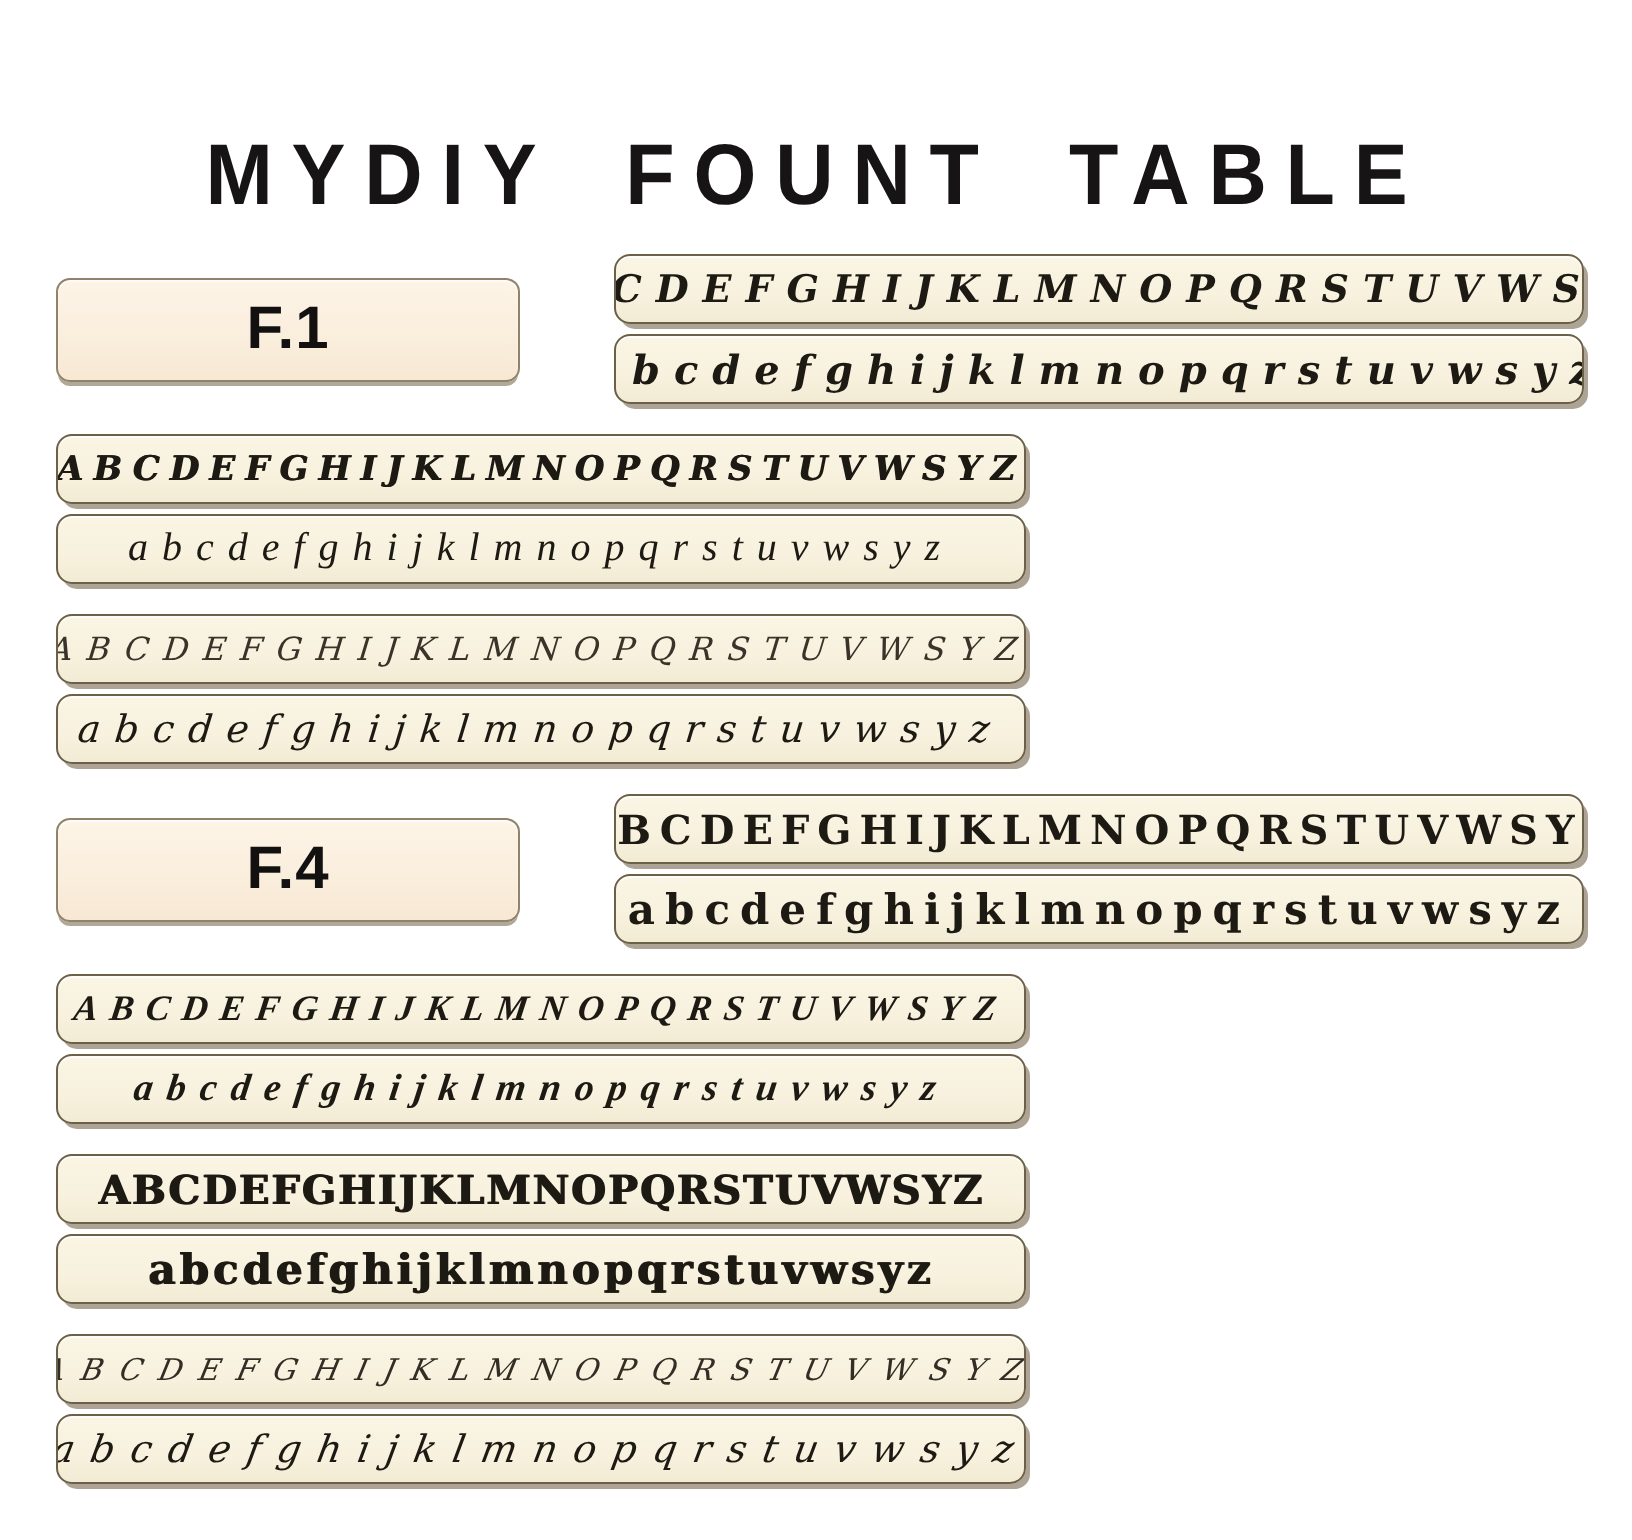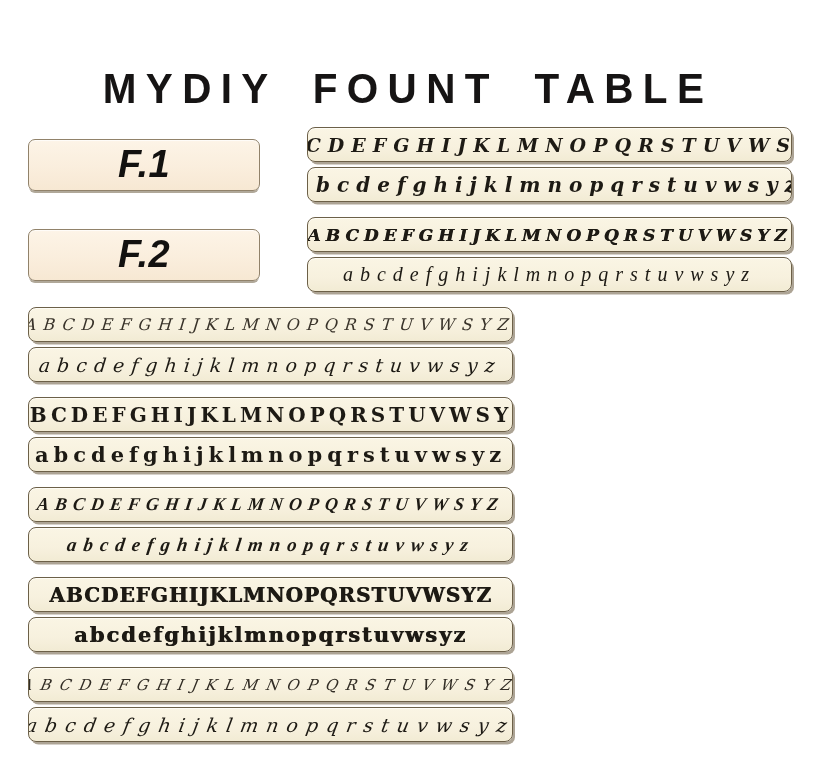--- a/index.html
+++ b/index.html
@@ -20,21 +20,21 @@
     display:flex;flex-direction:column;gap:15px;
   }
   .row{display:flex;align-items:center;height:75px;}
   .tile{
     width:230px;height:50px;margin-right:47px;flex:0 0 auto;
     background:linear-gradient(180deg,#fdf4e7 0%,#faeedd 55%,#f7e8d3 100%);
     border:1.5px solid #91826a;border-radius:7px;
     box-shadow:0 3px 0 -1px rgba(112,96,70,0.55), inset 0 1px 1px rgba(255,255,255,0.8);
     display:flex;align-items:center;justify-content:center;
   }
-  .tile-label{font-weight:700;font-size:38px;color:#121110;letter-spacing:0.5px;font-style:italic;}
+  .tile-label{font-weight:700;font-size:30px;color:#121110;letter-spacing:0.5px;}
   .strips{display:flex;flex-direction:column;gap:5px;width:485px;flex:0 0 auto;}
   .strip{
     height:35px;box-sizing:border-box;
     background:linear-gradient(180deg,#faf5e4 0%,#f7f1de 60%,#f2ebd4 100%);
     border:1px solid #6c6048;border-radius:8px;
     box-shadow:2.5px 3px 0 -0.5px rgba(105,90,62,0.55), inset 0 1px 0 rgba(255,255,255,0.65);
     display:flex;align-items:center;justify-content:center;
     overflow:hidden;white-space:nowrap;
   }
   .strip span{display:inline-block;color:#1d1a14;}
@@ -76,23 +76,20 @@
       <div class="strip upper">
         <span>ABCDEFGHIJKLMNOPQRSTUVWSYZ</span>
       </div>
       <div class="strip lower">
         <span>abcdefghijklmnopqrstuvwsyz</span>
       </div>
     </div>
   </div>
 
   <div class="row f2">
-    <div class="tile">
-      <span class="tile-label">F.2</span>
-    </div>
     <div class="strips">
       <div class="strip upper">
         <span>ABCDEFGHIJKLMNOPQRSTUVWSYZ</span>
       </div>
       <div class="strip lower">
         <span>abcdefghijklmnopqrstuvwsyz</span>
       </div>
     </div>
   </div>
 
@@ -101,20 +98,23 @@
       <div class="strip upper">
         <span>ABCDEFGHIJKLMNOPQRSTUVWSYZ</span>
       </div>
       <div class="strip lower">
         <span>abcdefghijklmnopqrstuvwsyz</span>
       </div>
     </div>
   </div>
 
   <div class="row f4">
+    <div class="tile">
+      <span class="tile-label">F.4</span>
+    </div>
     <div class="strips">
       <div class="strip upper">
         <span>ABCDEFGHIJKLMNOPQRSTUVWSYZ</span>
       </div>
       <div class="strip lower">
         <span>abcdefghijklmnopqrstuvwsyz</span>
       </div>
     </div>
   </div>
 

